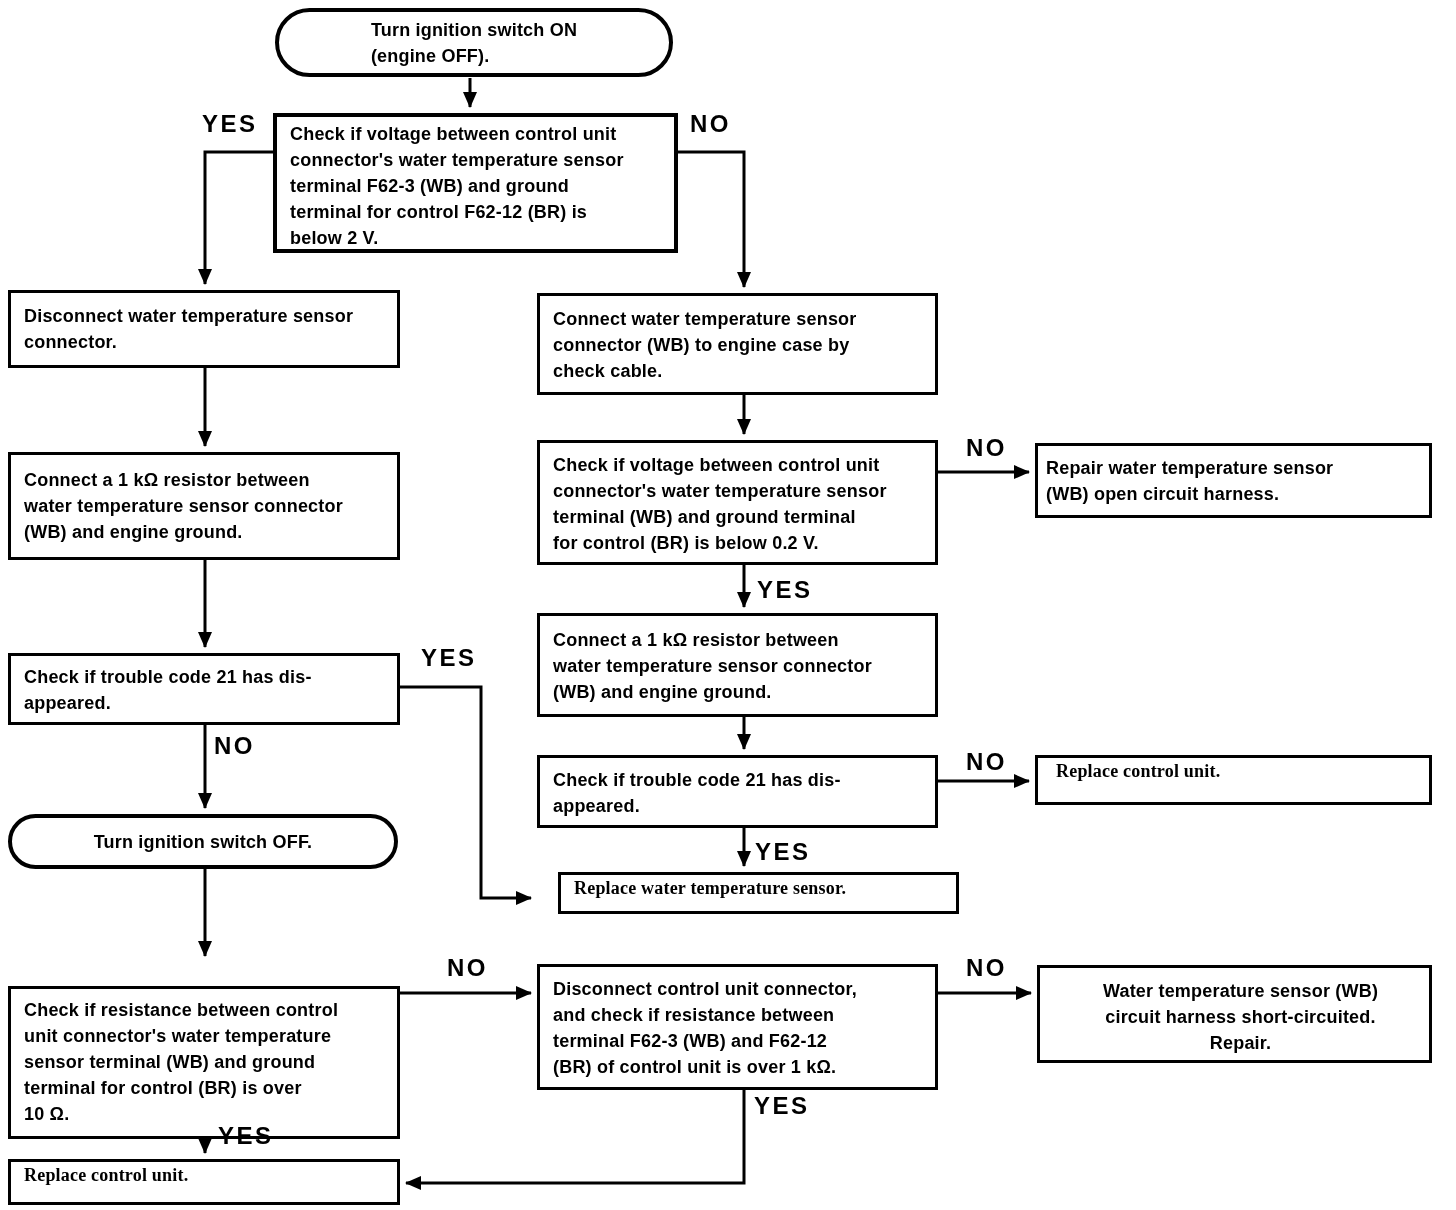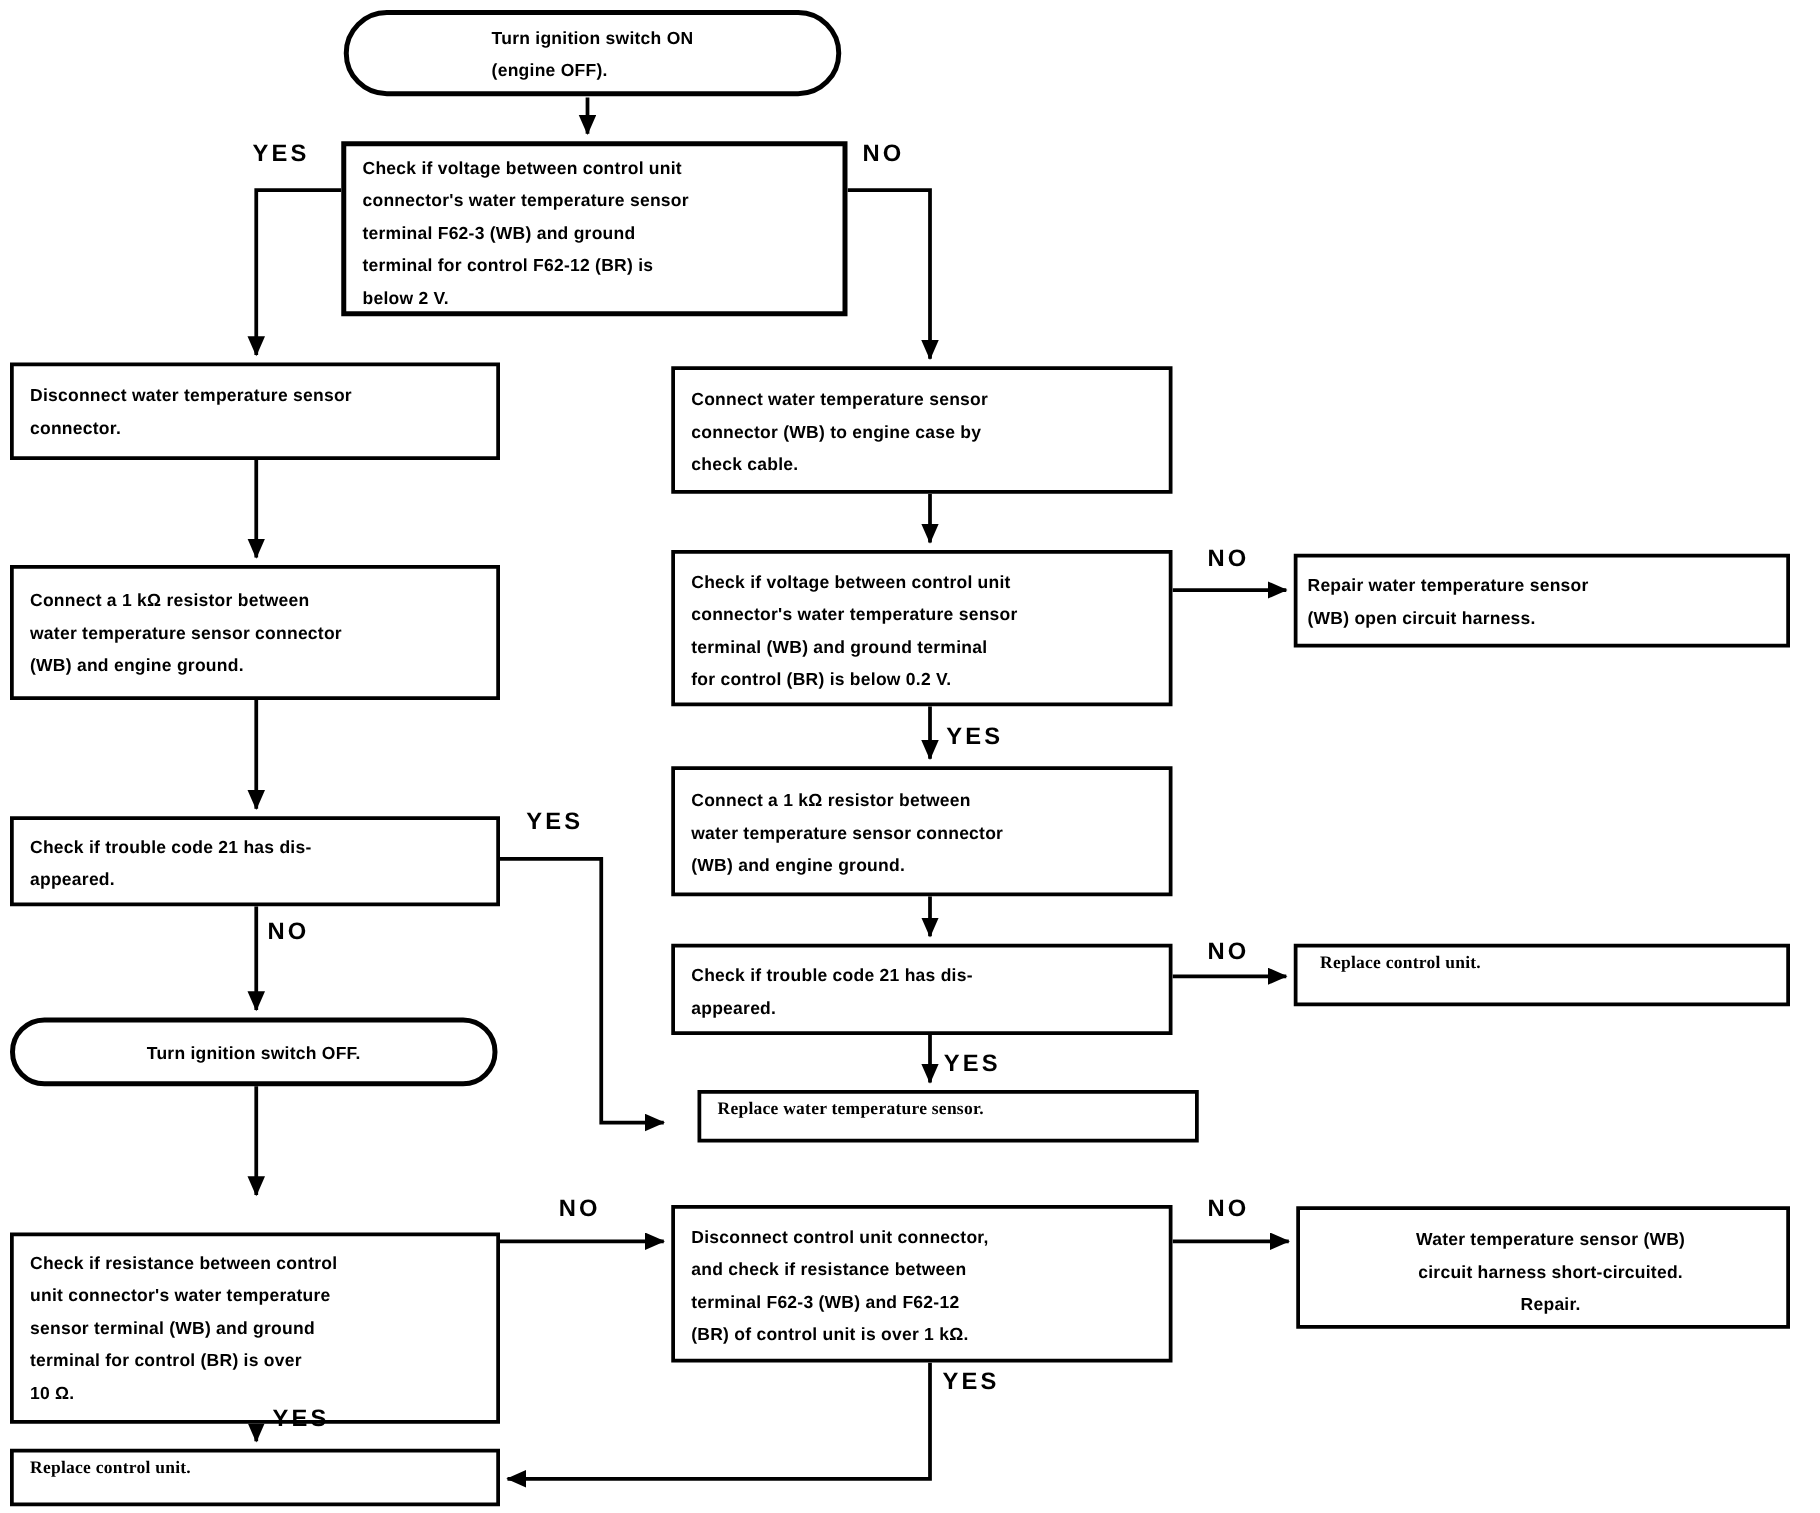--- a/index.html
+++ b/index.html
@@ -21,21 +21,21 @@
     left: 0;
     top: 0;
     width: 1456px;
     height: 1210px;
   }
   .node {
     position: absolute;
     box-sizing: border-box;
     background: #ffffff;
     border: 3px solid #000000;
-    font-size: 14px;
+    font-size: 18px;
     line-height: 26px;
     font-weight: bold;
     letter-spacing: 0.2px;
   }
   .node.thick { border-width: 4px; }
   .node .txt {
     display: block;
     white-space: pre-line;
     padding: 8px 6px 0 13px;
   }
@@ -48,21 +48,21 @@
   .terminator {
     border-radius: 40px;
     border-width: 4px;
     display: flex;
     align-items: center;
     justify-content: center;
   }
   .terminator .txt { padding: 0; text-align: left; }
   .branch-label {
     position: absolute;
-    font-size: 19px;
+    font-size: 24px;
     line-height: 20px;
     font-weight: bold;
     letter-spacing: 2.5px;
   }
 </style>
 </head>
 <body>
 
 <div id="canvas">
 

